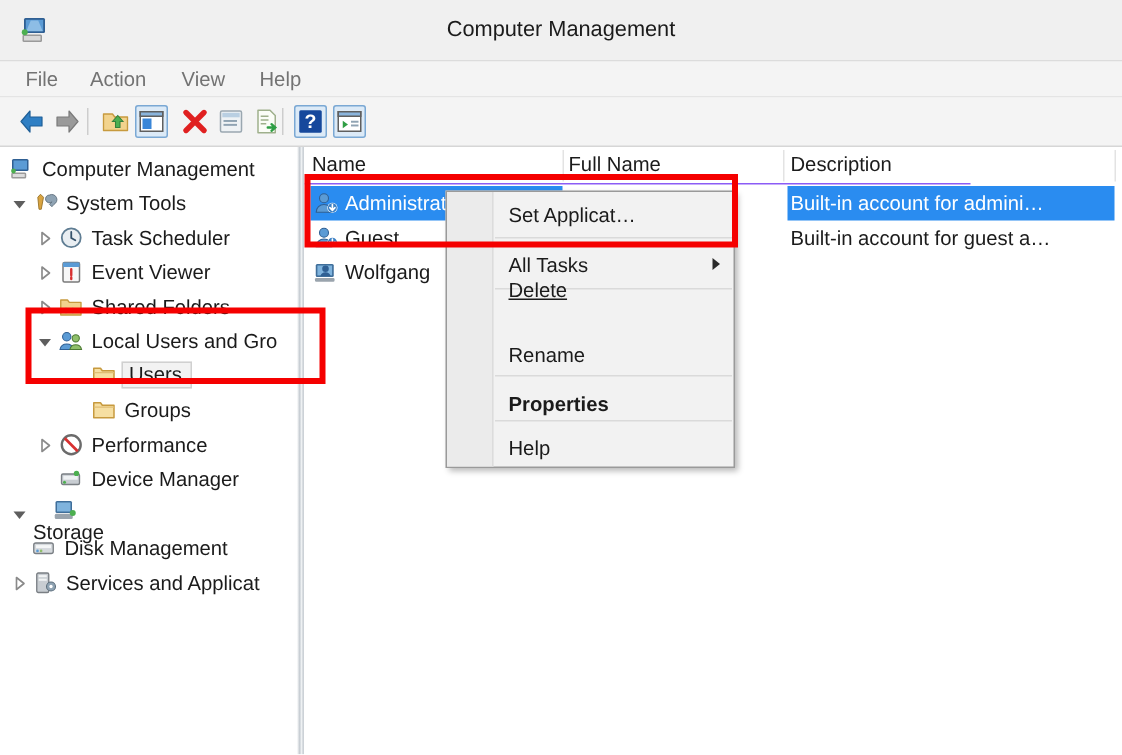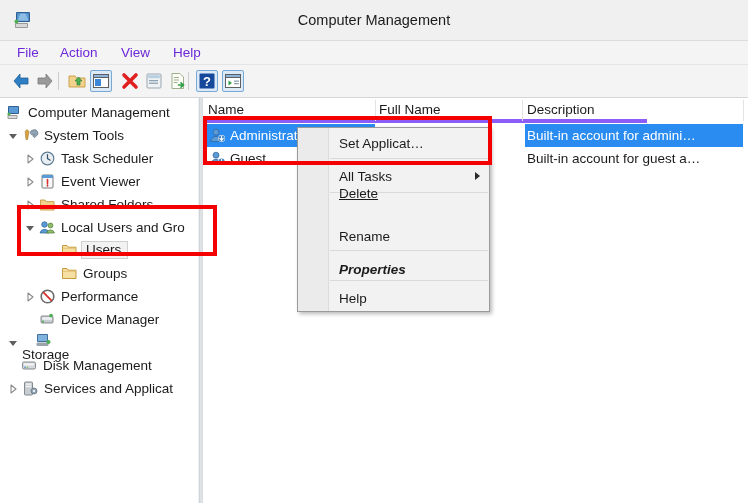--- a/index.html
+++ b/index.html
@@ -51,21 +51,21 @@
     width: 748px; height: 24px;
     background: #f4f4f4;
     border-bottom: 1px solid #e4e4e4;
     box-sizing: border-box;
   }
   .menubar-inner { position: relative; height: 100%; }
   .menu-item {
     position: absolute;
     top: 3px;
     font-size: 13.5px;
-    color: #6d28d9;
+    color: #737373;
     padding: 1px 5px;
     cursor: default;
     white-space: nowrap;
   }
 
   
   .toolbar {
     position: absolute;
     left: 0; top: 65px;
     width: 748px; height: 33px;
@@ -143,21 +143,21 @@
     padding: 1px 6px 2px 4px;
     margin: -1px 0 0 -2px;
   }
 
   
   .lv-header {
     position: absolute;
     left: 0; top: 0;
     width: 444px; height: 25px;
     background: #ffffff;
-    border-bottom: 4px solid #8b5cf6;
+    border-bottom: 1px solid #8b5cf6;
     box-sizing: border-box;
   }
   .lv-col {
     position: absolute;
     top: 4px;
     font-size: 13.5px;
     color: #1b1b1b;
     white-space: nowrap;
     cursor: default;
   }
@@ -223,21 +223,21 @@
     height: 28px;
     display: flex;
     align-items: center;
     font-size: 13.5px;
     color: #1b1b1b;
     padding-left: 9px;
     box-sizing: border-box;
     white-space: nowrap;
     cursor: default;
   }
-  .ctx-item.bold { font-weight: bold; font-style: italic; }
+  .ctx-item.bold { font-weight: bold; }
   .ctx-sep {
     position: absolute;
     left: 32px;
     width: 158px; height: 1px;
     background: #dadada;
   }
   .ctx-arrow {
     position: absolute;
     right: 10px;
     width: 0; height: 0;
@@ -547,20 +547,30 @@
                 <circle cx="12.6" cy="11.5" r="3.4" fill="#ffffff"></circle>
                 <circle cx="12.6" cy="11.5" r="3" fill="#3a7fc4"></circle>
                 <path d="M12.6 9.4 L12.6 13 M10.9 11.4 L12.6 13.3 L14.3 11.4" stroke="#ffffff" stroke-width="1.1" fill="none" stroke-linecap="round" stroke-linejoin="round"></path>
               </svg></span>
             <span>Guest</span>
           </div>
           <div class="cell cell-full"></div>
           <div class="cell cell-desc">Built-in account for guest a…</div>
         </div>
         <div class="lv-row" style="top: 72px;">
+          <div class="cell cell-name">
+            <span class="user-ico"><svg width="17" height="17" viewBox="0 0 17 17">
+                <rect x="1.5" y="3" width="12" height="8.6" rx="1" fill="#3f6e9a"></rect>
+                <rect x="2.6" y="4" width="9.8" height="6.6" fill="#7fb3dd"></rect>
+                <circle cx="8" cy="6.2" r="2.2" fill="#2f5f93"></circle>
+                <path d="M4.6 11 a3.6 3.6 0 0 1 6.8 0 Z" fill="#2f5f93"></path>
+                <rect x="1" y="12.4" width="13" height="2.4" rx="0.8" fill="#9aa4ad"></rect>
+              </svg></span>
+            <span>Wolfgang</span>
+          </div>
           <div class="cell cell-full"></div>
           <div class="cell cell-desc"></div>
         </div>
       </div>
   </div>
 
   <div class="ctxmenu">
     <div class="ctx-gutter"></div>
     <div id="ctx-root">
         <div class="ctx-sep" style="top: 30px;"></div>

